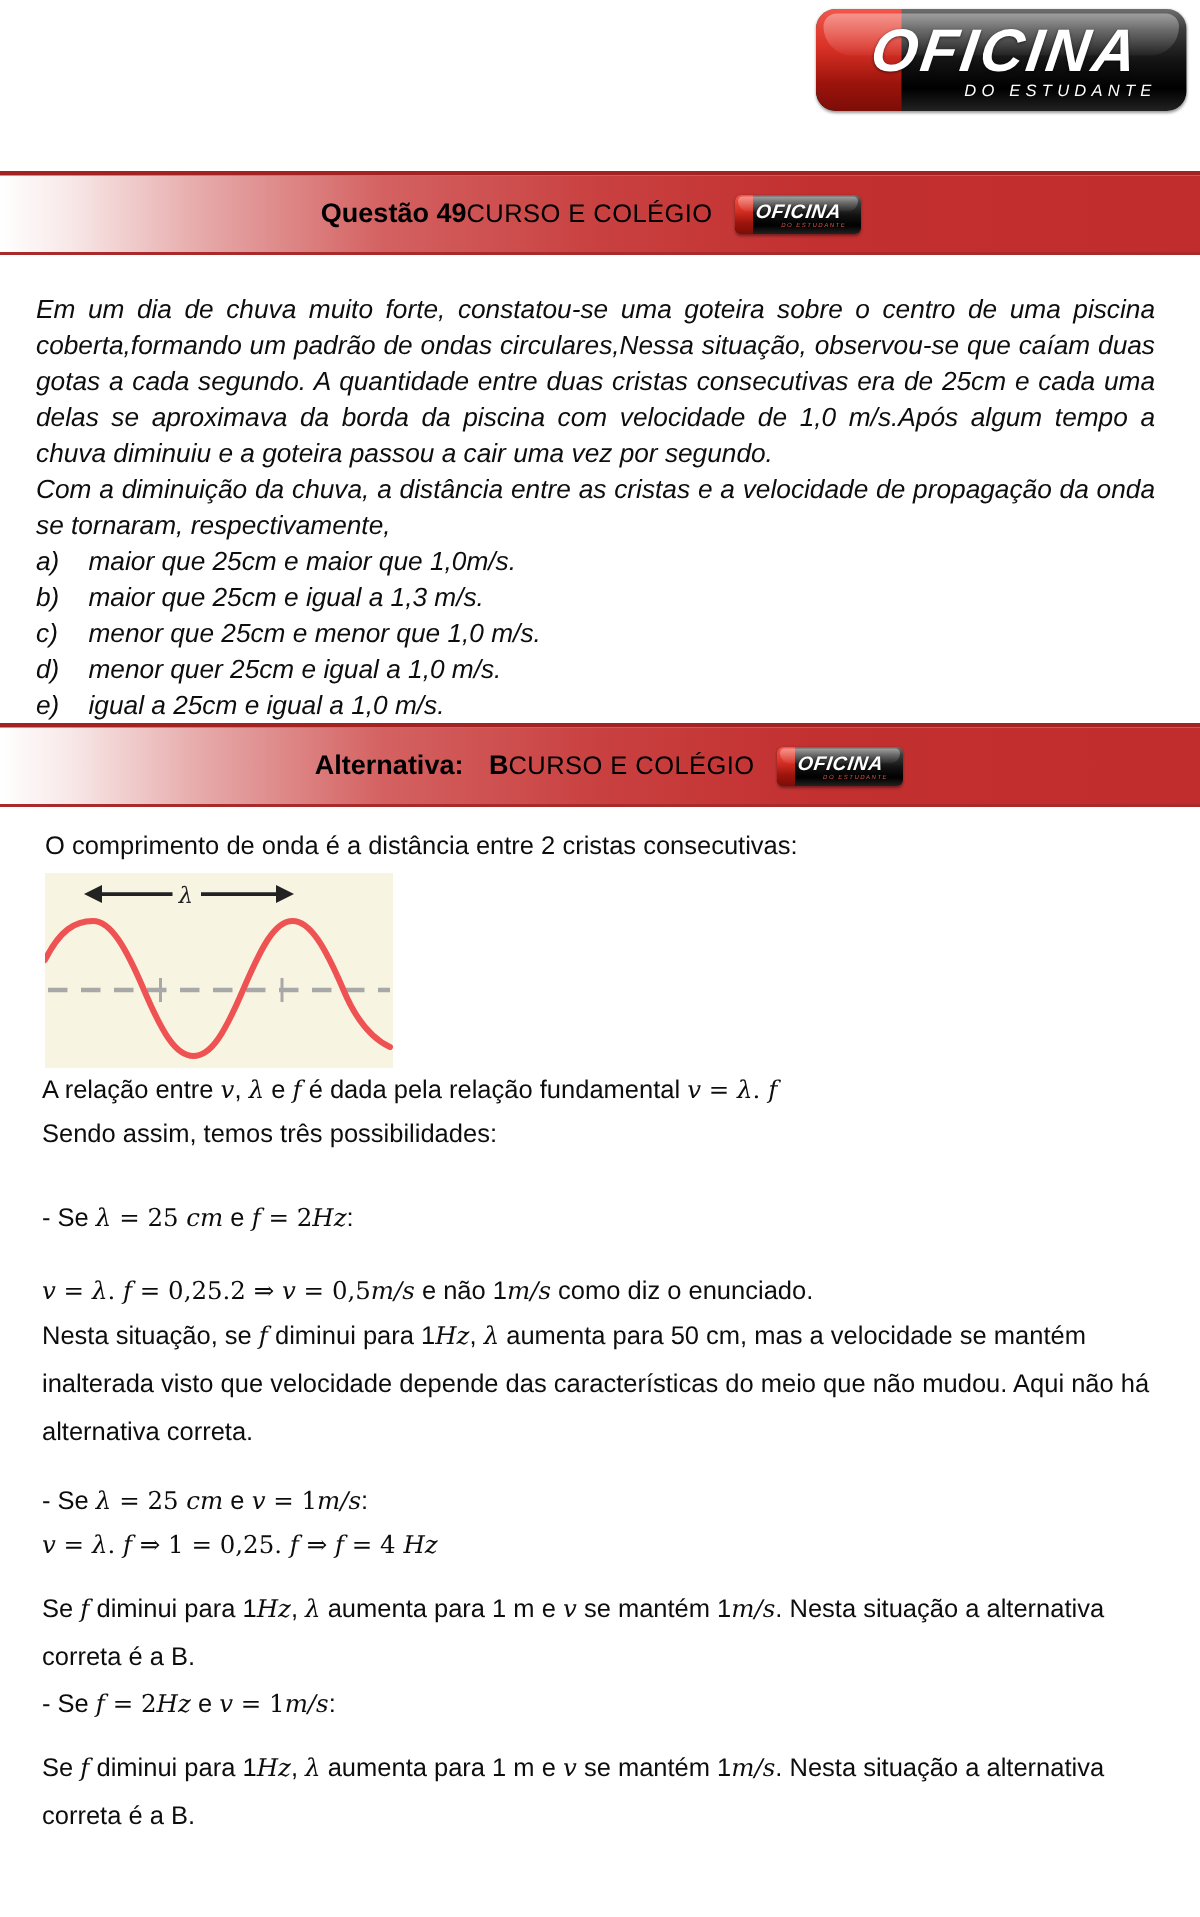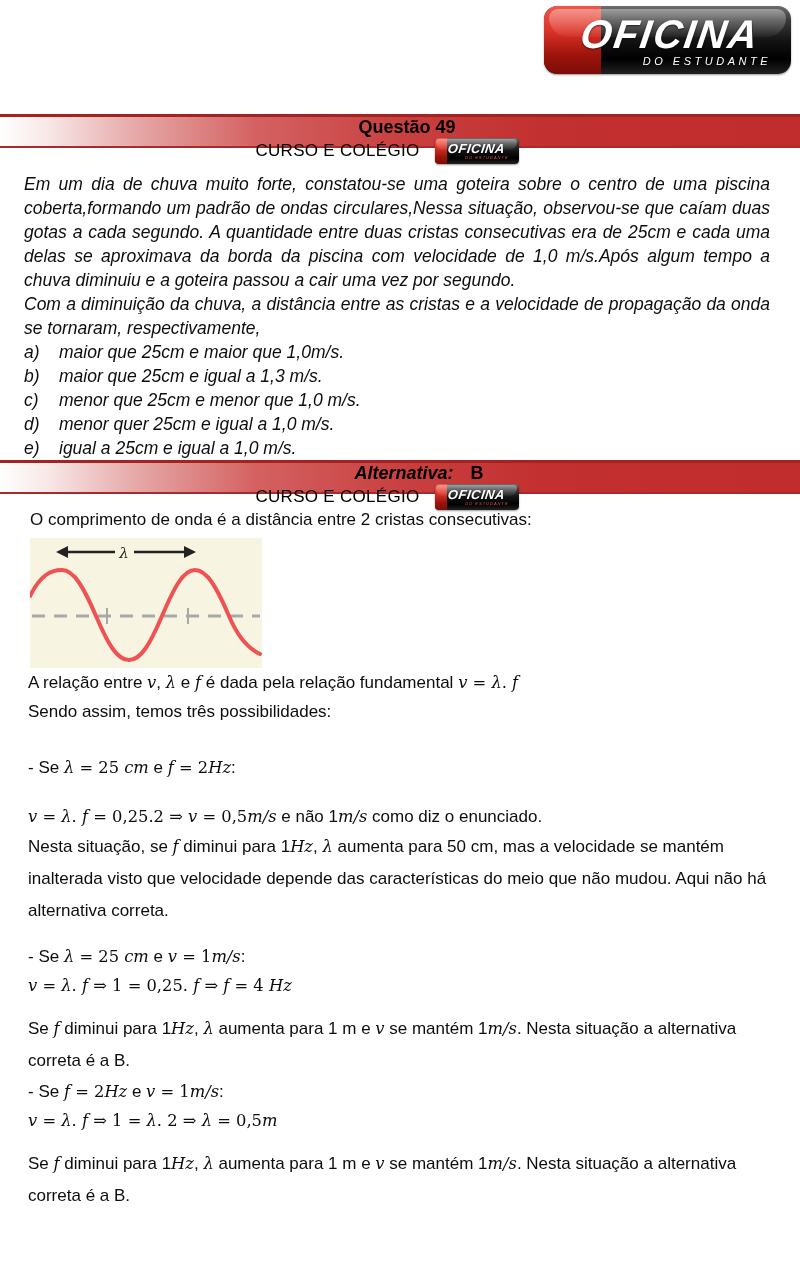--- a/index.html
+++ b/index.html
@@ -42,28 +42,28 @@
   .logo--sm::before { width:12px; border-radius:4px 0 0 4px; }
   .logo--sm .logo-text { font-size:13px; letter-spacing:.5px; }
   .logo--sm .logo-tag { font-size:4px; letter-spacing:1px; color:#e2564a; margin:1px 10px 0 0; }
 
   
   .header { position:relative; height:114px; }
   .header .logo--lg { position:absolute; top:6px; right:9px; }
 
   
   .banner {
-    height:34px; width:100%;
+    height:56px; width:100%;
     border-top:3px solid #a32323; border-bottom:2px solid #a82a2a;
     background:linear-gradient(90deg,#ffffff 0%,#f8e7e7 6%,#e6a8a8 17%,#d46161 32%,#c94040 50%,#c33030 68%,#c12c2c 100%);
-    display:flex; align-items:center; justify-content:flex-start;flex-direction:column;
+    display:flex; align-items:center; justify-content:center;
   }
   .banner-left { display:flex; align-items:baseline; }
   .banner-title { font-weight:bold; font-size:18px; color:#000; padding-left:14px; }
-  .banner-title--answer { padding-left:38px;font-style:italic; }
+  .banner-title--answer { padding-left:38px; }
   .banner-answer { font-weight:bold; font-size:18px; color:#000; margin-left:17px; }
   .banner-right { display:flex; align-items:center; gap:15px; padding-right:26px; }
   .banner-brand-text { font-size:17px; color:#000; letter-spacing:.3px; }
 
   
   .question {
     padding:24px 30px 0 24px;
     font-style:italic; font-size:17.5px; line-height:24px; color:#0d0d0d;
   }
   .question p { text-align:justify; }
@@ -181,17 +181,16 @@
 
     <div class="line b1"><span class="sg-p">A relação entre </span><span class="sg-m">v</span><span class="sg-p">, </span><span class="sg-m">λ</span><span class="sg-p"> e </span><span class="sg-m">f</span><span class="sg-p"> é dada pela relação fundamental </span><span class="sg-m">v</span><span class="sg-n"> = </span><span class="sg-m">λ</span><span class="sg-n">. </span><span class="sg-m">f</span></div>
     <div class="line b2"><span class="sg-p">Sendo assim, temos três possibilidades:</span></div>
     <div class="line b3"><span class="sg-p">- Se </span><span class="sg-m">λ</span><span class="sg-n"> = 25 </span><span class="sg-m">cm</span><span class="sg-p"> e </span><span class="sg-m">f</span><span class="sg-n"> = 2</span><span class="sg-m">Hz</span><span class="sg-p">:</span></div>
     <div class="line b4"><span class="sg-m">v</span><span class="sg-n"> = </span><span class="sg-m">λ</span><span class="sg-n">. </span><span class="sg-m">f</span><span class="sg-n"> = 0,25.2 ⇒ </span><span class="sg-m">v</span><span class="sg-n"> = 0,5</span><span class="sg-m">m/s</span><span class="sg-p"> e não 1</span><span class="sg-m">m/s</span><span class="sg-p"> como diz o enunciado.</span></div>
     <div class="para b5"><span class="sg-p">Nesta situação, se </span><span class="sg-m">f</span><span class="sg-p"> diminui para 1</span><span class="sg-m">Hz</span><span class="sg-p">, </span><span class="sg-m">λ</span><span class="sg-p"> aumenta para 50 cm, mas a velocidade se mantém inalterada visto que velocidade depende das características do meio que não mudou. Aqui não há alternativa correta.</span></div>
     <div class="line b6"><span class="sg-p">- Se </span><span class="sg-m">λ</span><span class="sg-n"> = 25 </span><span class="sg-m">cm</span><span class="sg-p"> e </span><span class="sg-m">v</span><span class="sg-n"> = 1</span><span class="sg-m">m/s</span><span class="sg-p">:</span></div>
     <div class="line b7"><span class="sg-m">v</span><span class="sg-n"> = </span><span class="sg-m">λ</span><span class="sg-n">. </span><span class="sg-m">f</span><span class="sg-n"> ⇒ 1 = 0,25. </span><span class="sg-m">f</span><span class="sg-n"> ⇒ </span><span class="sg-m">f</span><span class="sg-n"> = 4 </span><span class="sg-m">Hz</span></div>
     <div class="para b8"><span class="sg-p">Se </span><span class="sg-m">f</span><span class="sg-p"> diminui para 1</span><span class="sg-m">Hz</span><span class="sg-p">, </span><span class="sg-m">λ</span><span class="sg-p"> aumenta para 1 m e </span><span class="sg-m">v</span><span class="sg-p"> se mantém 1</span><span class="sg-m">m/s</span><span class="sg-p">. Nesta situação a alternativa correta é a B.</span></div>
     <div class="line b9"><span class="sg-p">- Se </span><span class="sg-m">f</span><span class="sg-n"> = 2</span><span class="sg-m">Hz</span><span class="sg-p"> e </span><span class="sg-m">v</span><span class="sg-n"> = 1</span><span class="sg-m">m/s</span><span class="sg-p">:</span></div>
-    <div class="line b10"><span class="sg-m">v</span><span class="sg-n"> = </span><span class="sg-m">λ</span><span class="sg-n">. </span><span class="sg-m">f</span><span class="sg-n"> ⇒ 1 =  </span><span class="sg-m">λ</span><span class="sg-n">. 2 ⇒  </span><span class="sg-m">λ</span><span class="sg-n"> = 0,5</span><span class="sg-m">m</span></div>
     <div class="para b11"><span class="sg-p">Se </span><span class="sg-m">f</span><span class="sg-p"> diminui para 1</span><span class="sg-m">Hz</span><span class="sg-p">, </span><span class="sg-m">λ</span><span class="sg-p"> aumenta para 1 m e </span><span class="sg-m">v</span><span class="sg-p"> se mantém 1</span><span class="sg-m">m/s</span><span class="sg-p">. Nesta situação a alternativa correta é a B.</span></div>
   </div>
 
 </div>
 
 </body></html>

